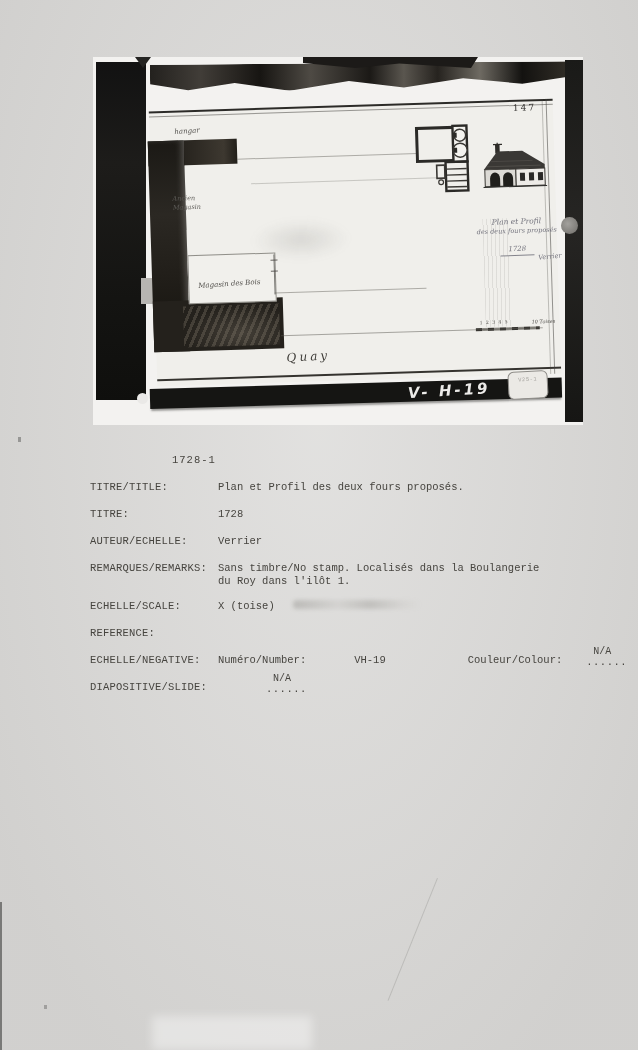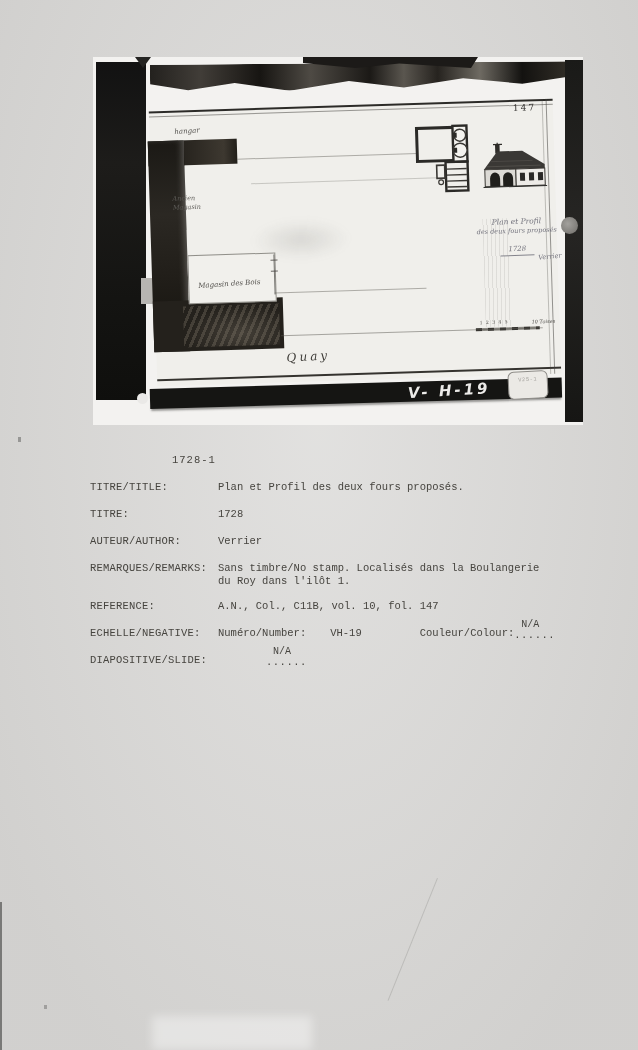--- a/index.html
+++ b/index.html
@@ -92,21 +92,21 @@
   .card{position:absolute;left:0;top:454px;width:638px;padding-left:90px;box-sizing:border-box;
         color:#46443f;font-size:10.5px;line-height:13px;}
   .card-number{margin-left:82px;margin-bottom:14px;letter-spacing:1px;}
   .row{display:flex;margin-bottom:14px;}
   .row .lbl{width:128px;flex:none;letter-spacing:0.2px;}
   .row .val{white-space:pre-line;}
   .row-remarks{margin-bottom:12px;}
   .smudge{display:inline-block;width:128px;height:9px;margin-left:18px;vertical-align:middle;
         border-radius:4px;opacity:0.55;filter:blur(2px);
         background:linear-gradient(90deg,rgba(110,108,102,0.55),rgba(150,148,142,0.25) 35%,rgba(120,118,112,0.5) 60%,rgba(160,158,150,0.2) 85%,rgba(0,0,0,0));}
-  .neg-val{display:flex;align-items:flex-start;}
+  .neg-val{display:flex;align-items:flex-start;gap:24px;}
   .neg-num-label{}
   .neg-num-value{margin-left:24px;}
   .neg-colour-label{margin-left:58px;text-align:right;}
   .na-stack{display:inline-flex;flex-direction:column;height:13px;overflow:visible;}
   .na-top{font-size:10px;line-height:10px;margin-top:-7px;margin-left:7px;}
   .na-dots{line-height:10px;letter-spacing:0.5px;}
   .row-slide .na-stack{margin-top:0;}
   .row-slide{align-items:flex-end;gap:48px;}
 
   
@@ -228,34 +228,38 @@
       <span class="lbl">TITRE/TITLE:</span>
       <span class="val">Plan et Profil des deux fours proposés.</span>
     </div>
 
     <div class="row">
       <span class="lbl">TITRE:</span>
       <span class="val">1728</span>
     </div>
 
     <div class="row">
-      <span class="lbl">AUTEUR/AUTHOR:</span>
+      <span class="lbl">AUTEUR/ECHELLE:</span>
       <span class="val">Verrier</span>
     </div>
 
     <div class="row row-remarks">
       <span class="lbl">REMARQUES/REMARKS:</span>
       <span class="val">Sans timbre/No stamp.  Localisés dans la Boulangerie
 du Roy dans l'ilôt 1.</span>
     </div>
 
+    <div class="row">
+      <span class="lbl">ECHELLE/SCALE:</span>
+      <span class="val">X (toise)</span>
+      <span class="smudge"></span>
+    </div>
 
     <div class="row">
       <span class="lbl">REFERENCE:</span>
-      <span class="val">A.N., Col., C11B, vol. 10, fol. 147</span>
     </div>
 
     <div class="row">
       <span class="lbl">ECHELLE/NEGATIVE:</span>
       <span class="neg-val">
         <span class="neg-num-label">Numéro/Number:</span>
         <span class="neg-num-value">VH-19</span>
         <span class="neg-colour-label">Couleur/Colour:</span>
         <span class="na-stack">
           <span class="na-top">N/A</span>

